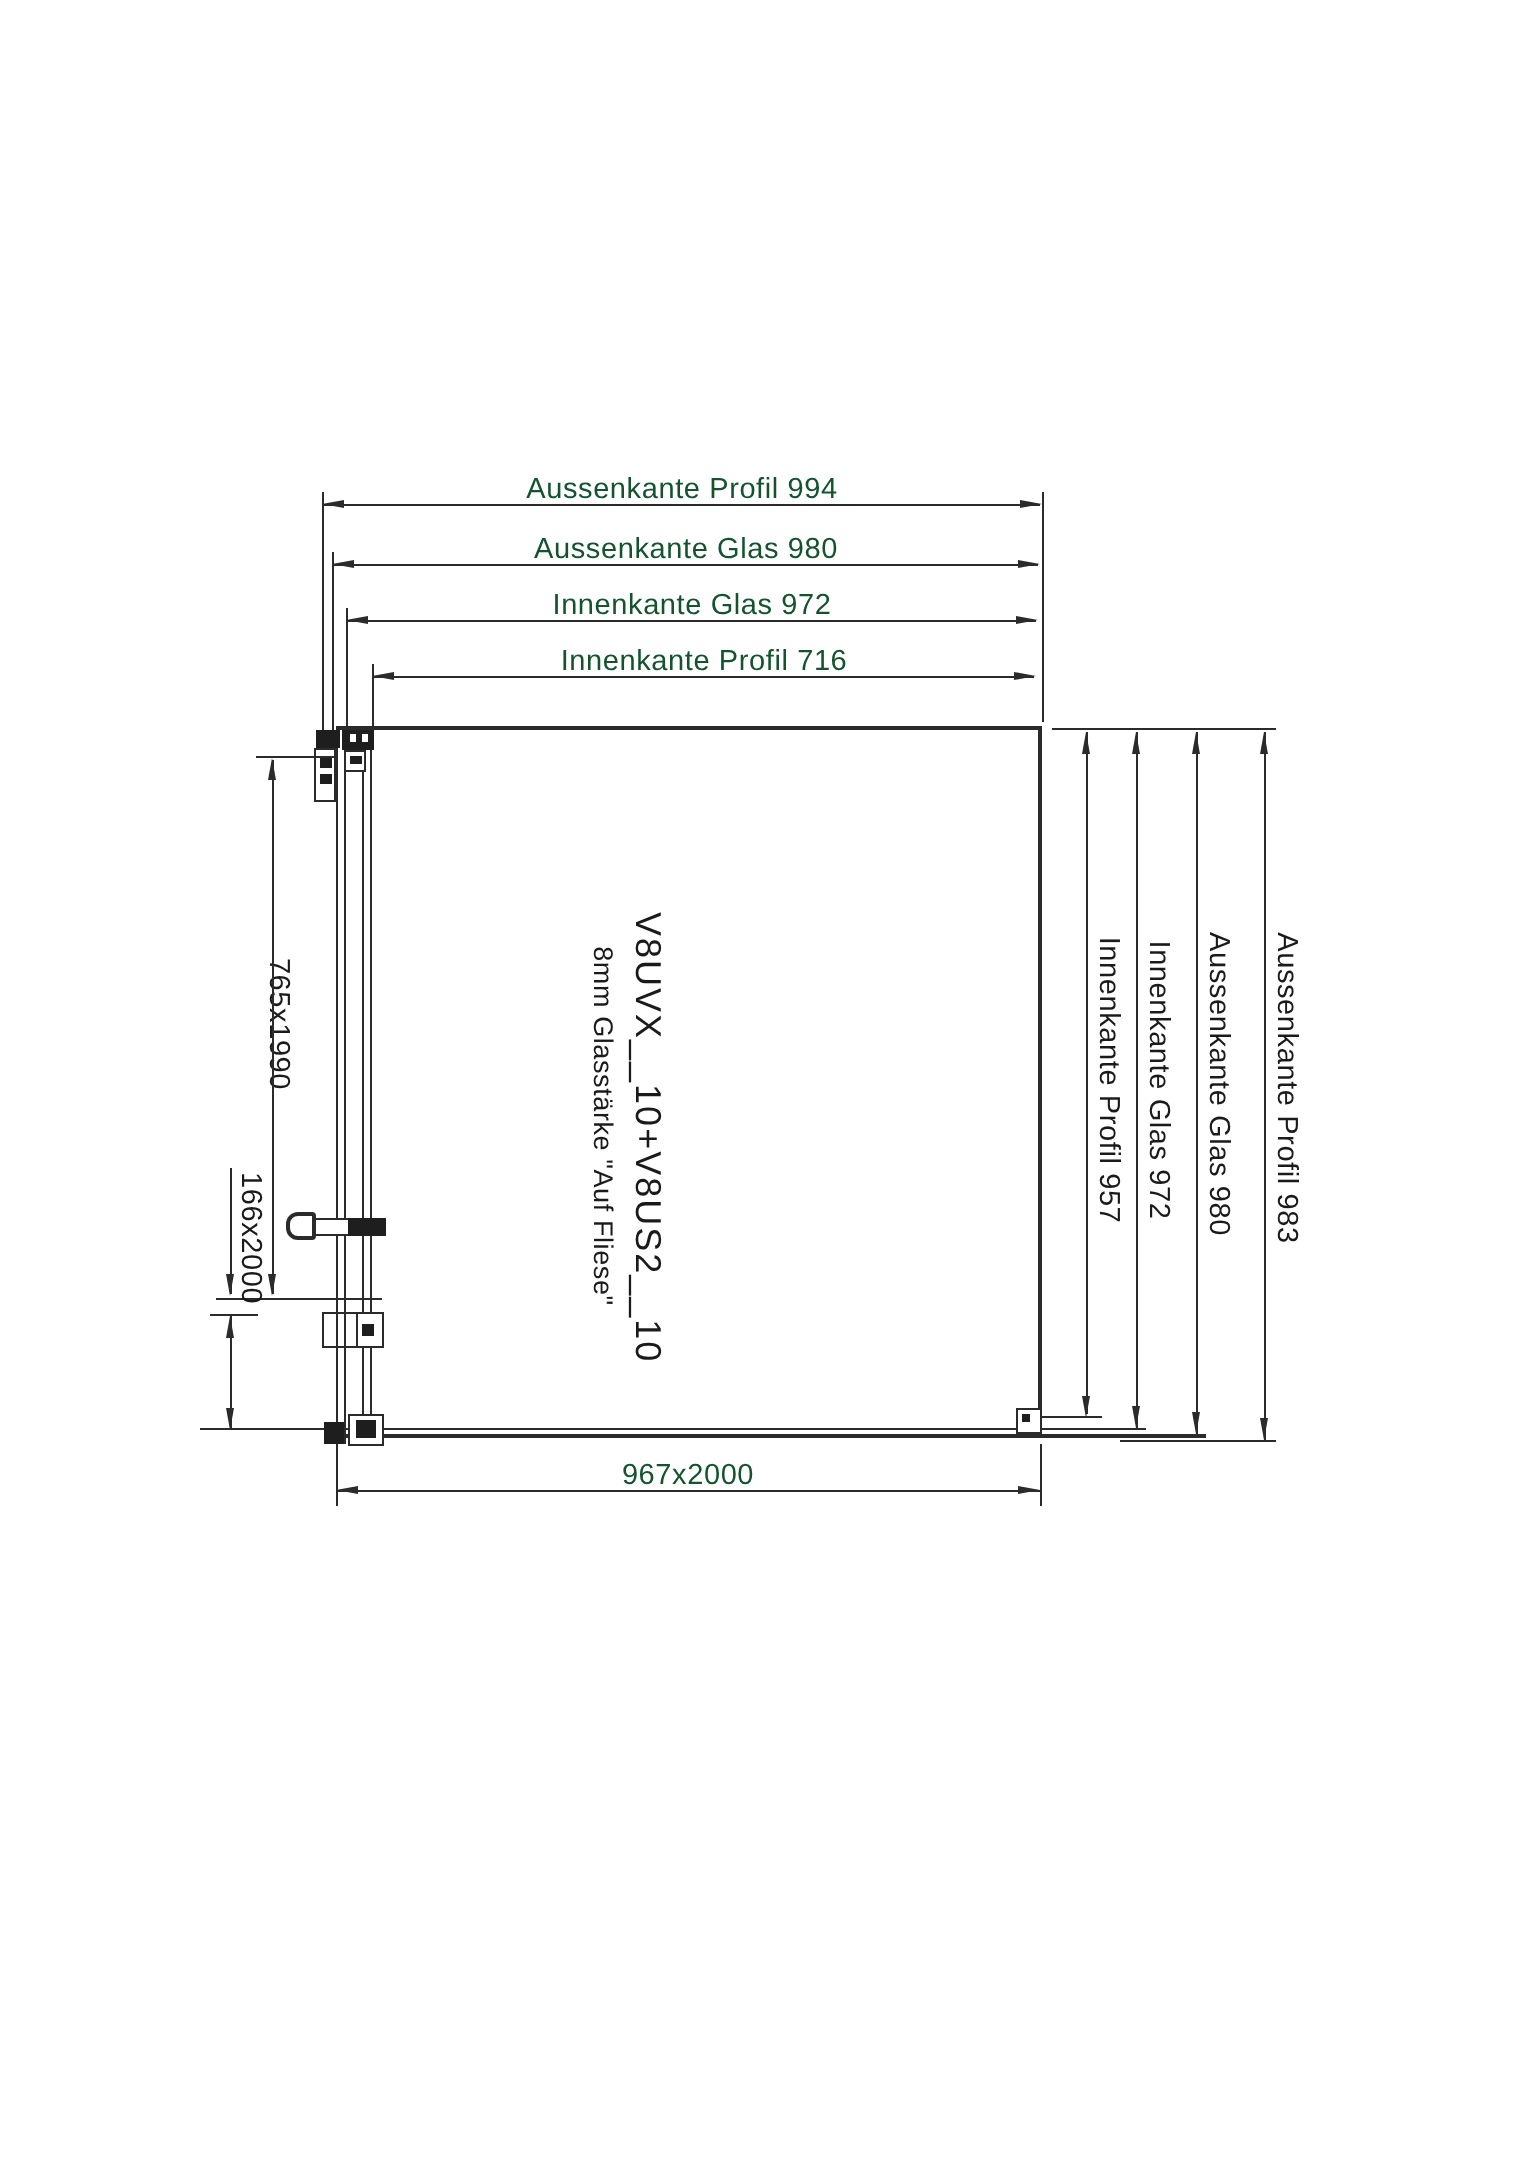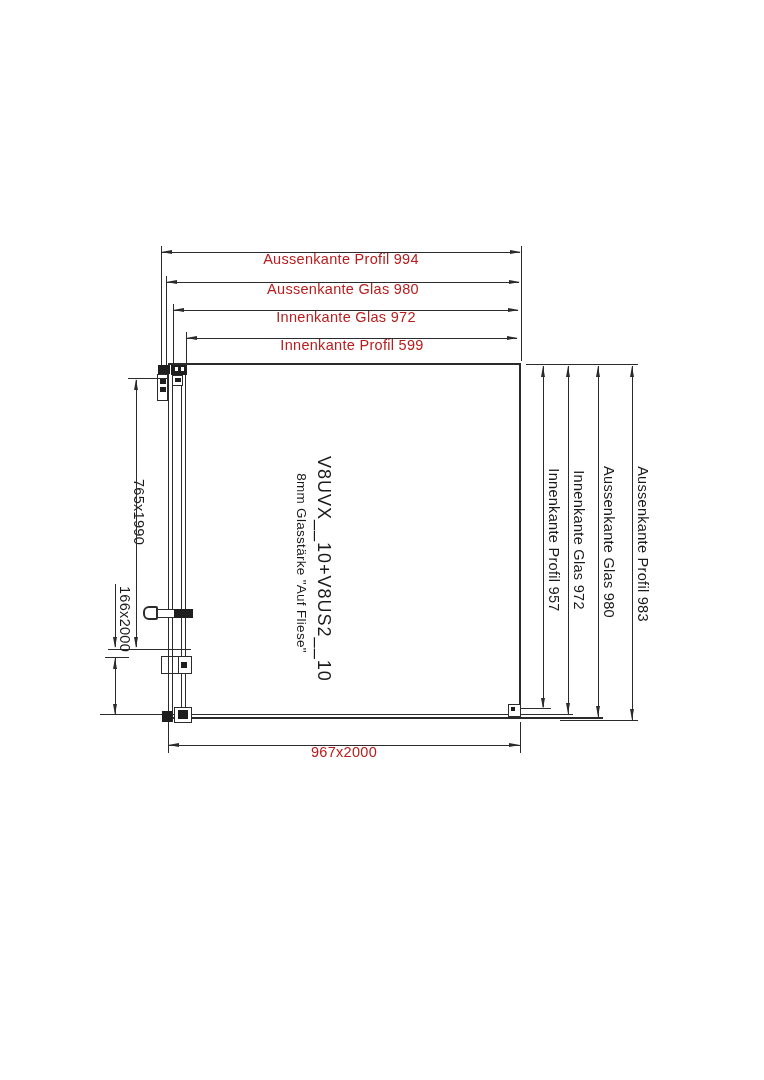--- a/index.html
+++ b/index.html
@@ -12,38 +12,38 @@
   .vl2{position:absolute;width:2px;background:#2b2b2b;}
   .al{position:absolute;width:0;height:0;border-top:2px solid transparent;
       border-bottom:2px solid transparent;border-right:11px solid #2b2b2b;}
   .ar{position:absolute;width:0;height:0;border-top:2px solid transparent;
       border-bottom:2px solid transparent;border-left:11px solid #2b2b2b;}
   .au{position:absolute;width:0;height:0;border-left:2px solid transparent;
       border-right:2px solid transparent;border-bottom:11px solid #2b2b2b;}
   .ad{position:absolute;width:0;height:0;border-left:2px solid transparent;
       border-right:2px solid transparent;border-top:11px solid #2b2b2b;}
   .lbl{position:absolute;transform:translateX(-50%);white-space:nowrap;
-       font-size:14.5px;color:#b91c1c;letter-spacing:0.3px;margin-top:14px;}
+       font-size:14.5px;color:#14532d;letter-spacing:0.3px;}
   .vlbl{position:absolute;transform:rotate(90deg);transform-origin:0 0;
         white-space:nowrap;font-size:14.5px;color:#1a1a1a;
         letter-spacing:0.3px;text-align:center;}
   .box{position:absolute;border:1.5px solid #2b2b2b;background:#ffffff;
        box-sizing:border-box;}
   .dark{position:absolute;background:#1e1e1e;}
   .white{position:absolute;background:#ffffff;}
 </style>
 </head>
 <body>
 
 <div id="canvas">
 
   <div class="lbl" style="left:341px;top:237px;">Aussenkante Profil 994</div>
   <div class="lbl" style="left:343px;top:267px;">Aussenkante Glas 980</div>
   <div class="lbl" style="left:346px;top:295px;">Innenkante Glas 972</div>
-  <div class="lbl" style="left:352px;top:323px;">Innenkante Profil 599</div>
+  <div class="lbl" style="left:352px;top:323px;">Innenkante Profil 716</div>
 
   <div class="hl" style="left:162px;top:252px;width:358px;"></div>
   <div class="al" style="left:161px;top:250px;"></div>
   <div class="ar" style="left:510px;top:250px;"></div>
 
   <div class="hl" style="left:167px;top:282px;width:352px;"></div>
   <div class="al" style="left:166px;top:280px;"></div>
   <div class="ar" style="left:509px;top:280px;"></div>
 
   <div class="hl" style="left:174px;top:310px;width:344px;"></div>

